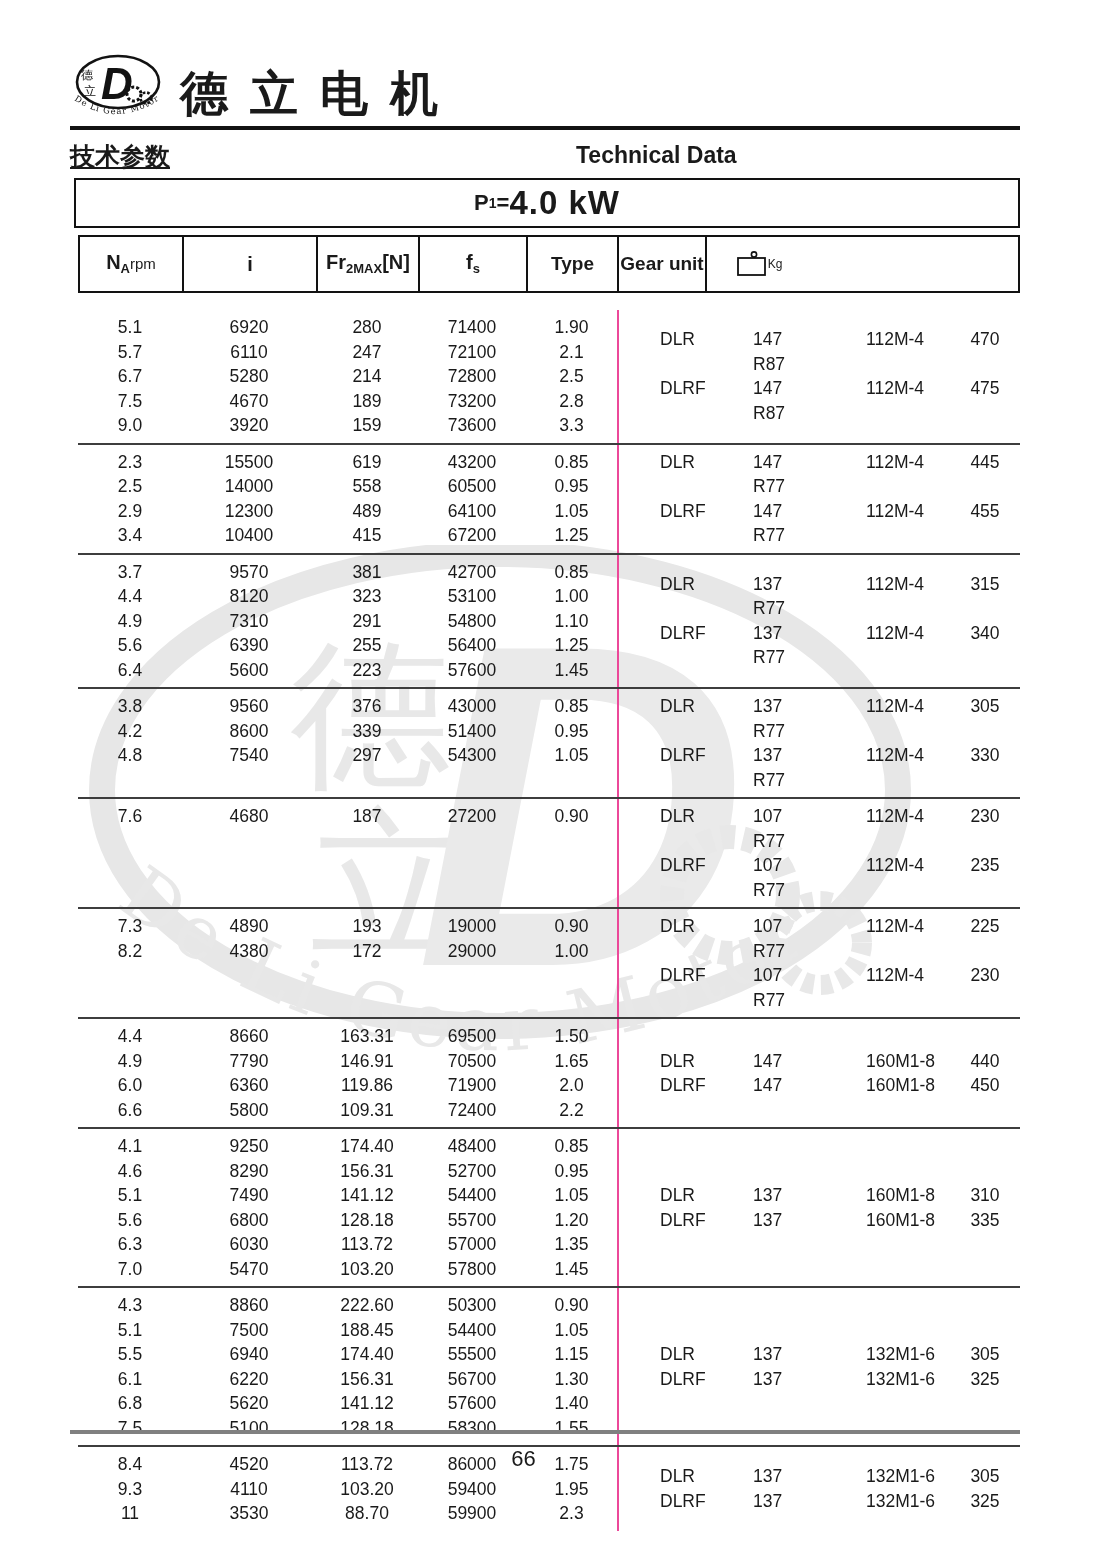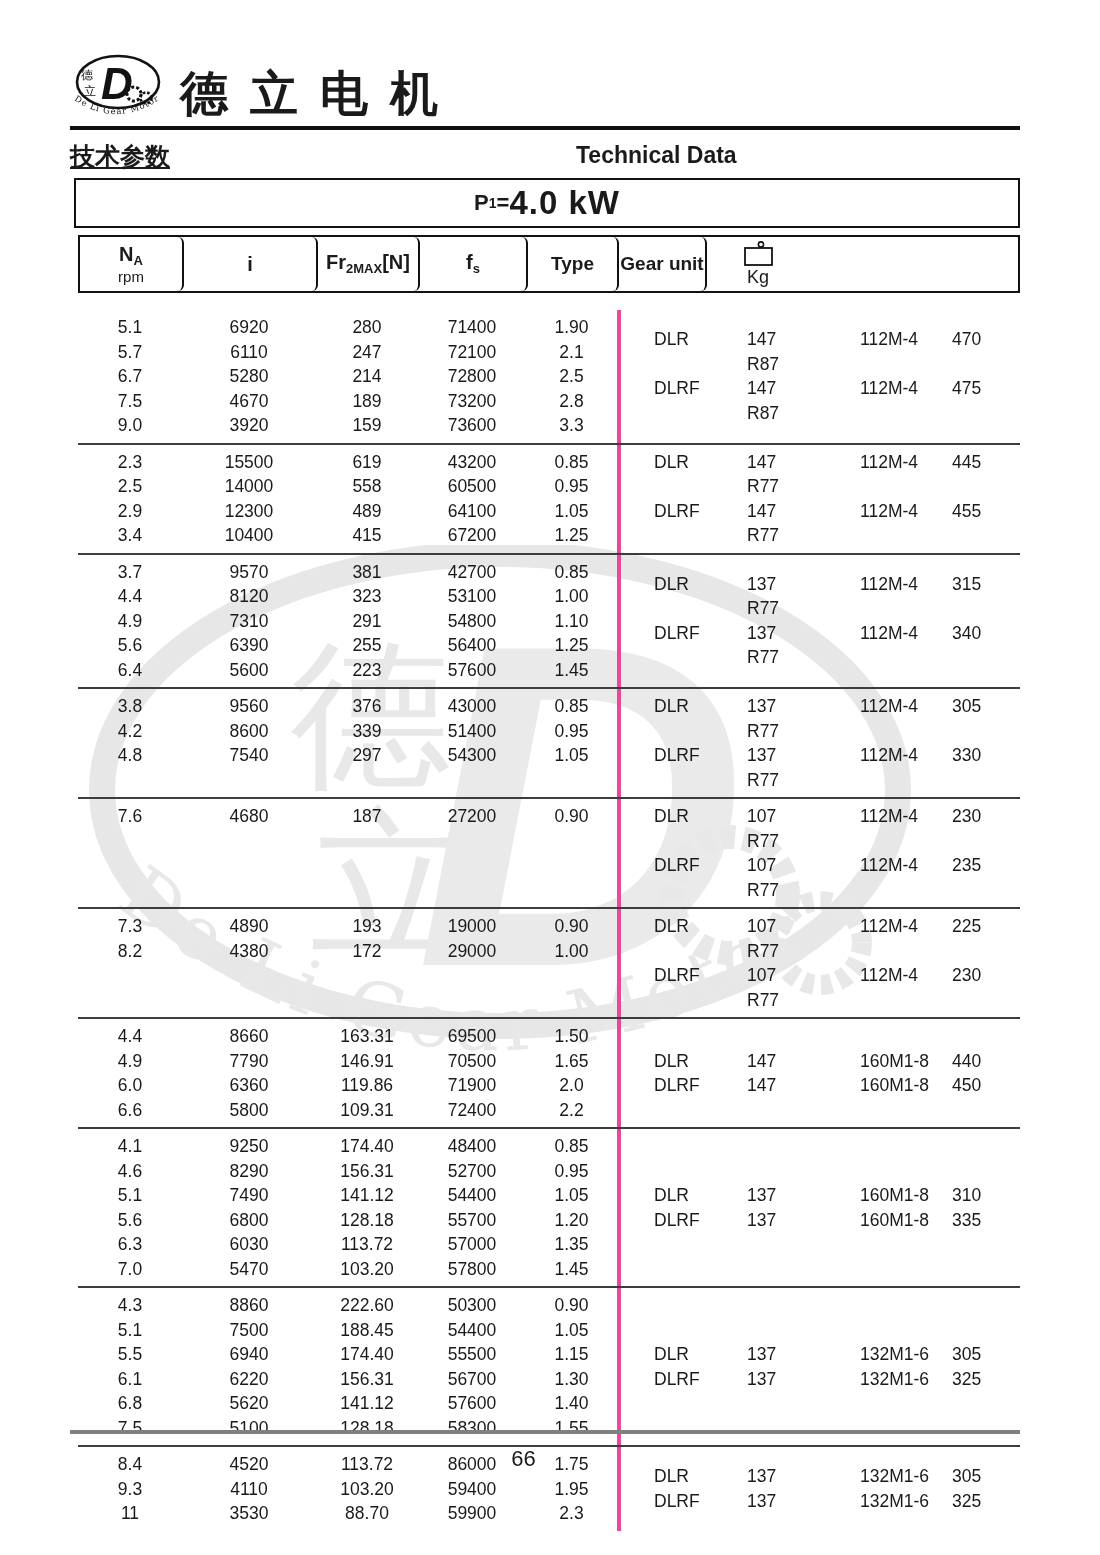--- a/index.html
+++ b/index.html
@@ -42,54 +42,53 @@
 
   
   #thead {
     left:78px; top:235px; width:942px; height:58px;
     border:2px solid #121212; z-index:2; background:transparent;
     display:grid;
     grid-template-columns:104px 134px 102px 108px 91px 88px 102px 144px 1fr;
   }
   #thead .th {
     border-right:2px solid #121212;
-    display:flex; flex-direction:column; align-items:center; justify-content:center;
+    display:flex; align-items:center; justify-content:center;
     line-height:1.1;
-    border-radius:6px;
   }
   #thead .th:last-child { border-right:none; }
   .th .sym  { font-size:20px; font-weight:bold; }
   .th .sub  { font-size:13px; font-weight:bold; }
   .th .unit { font-size:15px; font-weight:normal; margin-top:1px; }
   .th .lbl  { font-size:19px; font-weight:bold; }
-  .th .kg-lbl { font-size:18px; font-weight:normal; margin-top:1px; }
+  .th .kg-lbl { font-size:12px; font-weight:normal; margin-top:1px; }
 
   
   #tbody { left:78px; top:310px; width:942px; z-index:2; }
   .group { display:flex; border-top:2px solid #3d3d3d; }
   .group.first { border-top:none; }
   .group-left  { width:539px; padding:5px 0; }
   .group-right {
-    width:403px; border-left:4px solid #ec4899;
+    width:403px; border-left:2px solid #ec4899;
     display:flex; flex-direction:column; justify-content:center;
-    padding:5px 0;
+    padding:5px 8px;
   }
   .row {
     display:grid; grid-template-columns:104px 134px 102px 108px 91px;
     line-height:24.5px; font-size:17.5px;
   }
   .row .cell { text-align:center; }
   .vrow {
     display:grid; grid-template-columns:85px 102px 144px 1fr;
     line-height:24.5px; font-size:17.5px;
   }
   .vcell-type  { padding-left:33px; }
   .vcell-gear  { padding-left:41px; }
   .vcell-motor { padding-left:52px; }
-  .vcell-kg    { }
+  .vcell-kg    { text-align:center; }
 
   
   #bottom-rule { left:70px; top:1430px; width:950px; height:4px; background:#808080; z-index:2; }
   #page-number { left:0; top:1446px; width:1047px; text-align:center; font-size:22px; z-index:2; }
 </style>
 </head>
 <body>
 
 <svg id="watermark" class="layer" viewBox="0 0 830 560">
   <ellipse cx="415" cy="245" rx="398" ry="236" fill="none" stroke="#e7e7e7" stroke-width="26"></ellipse>

